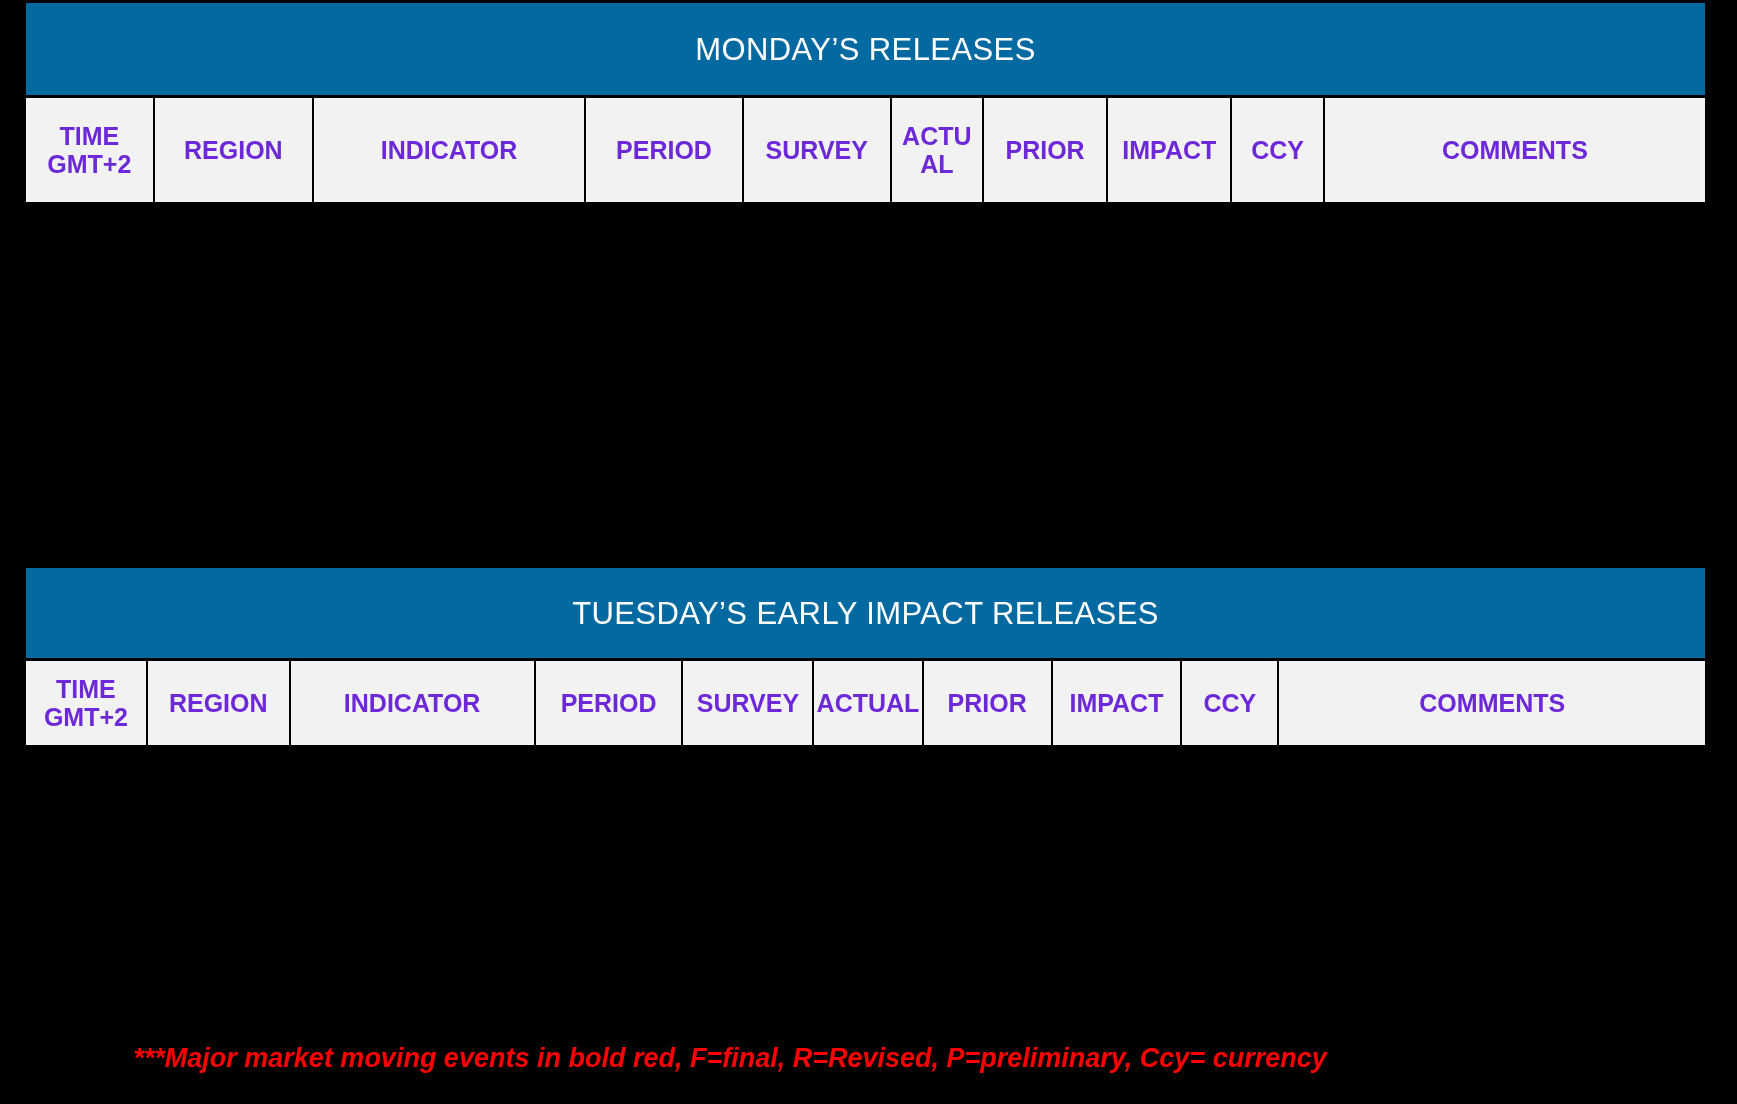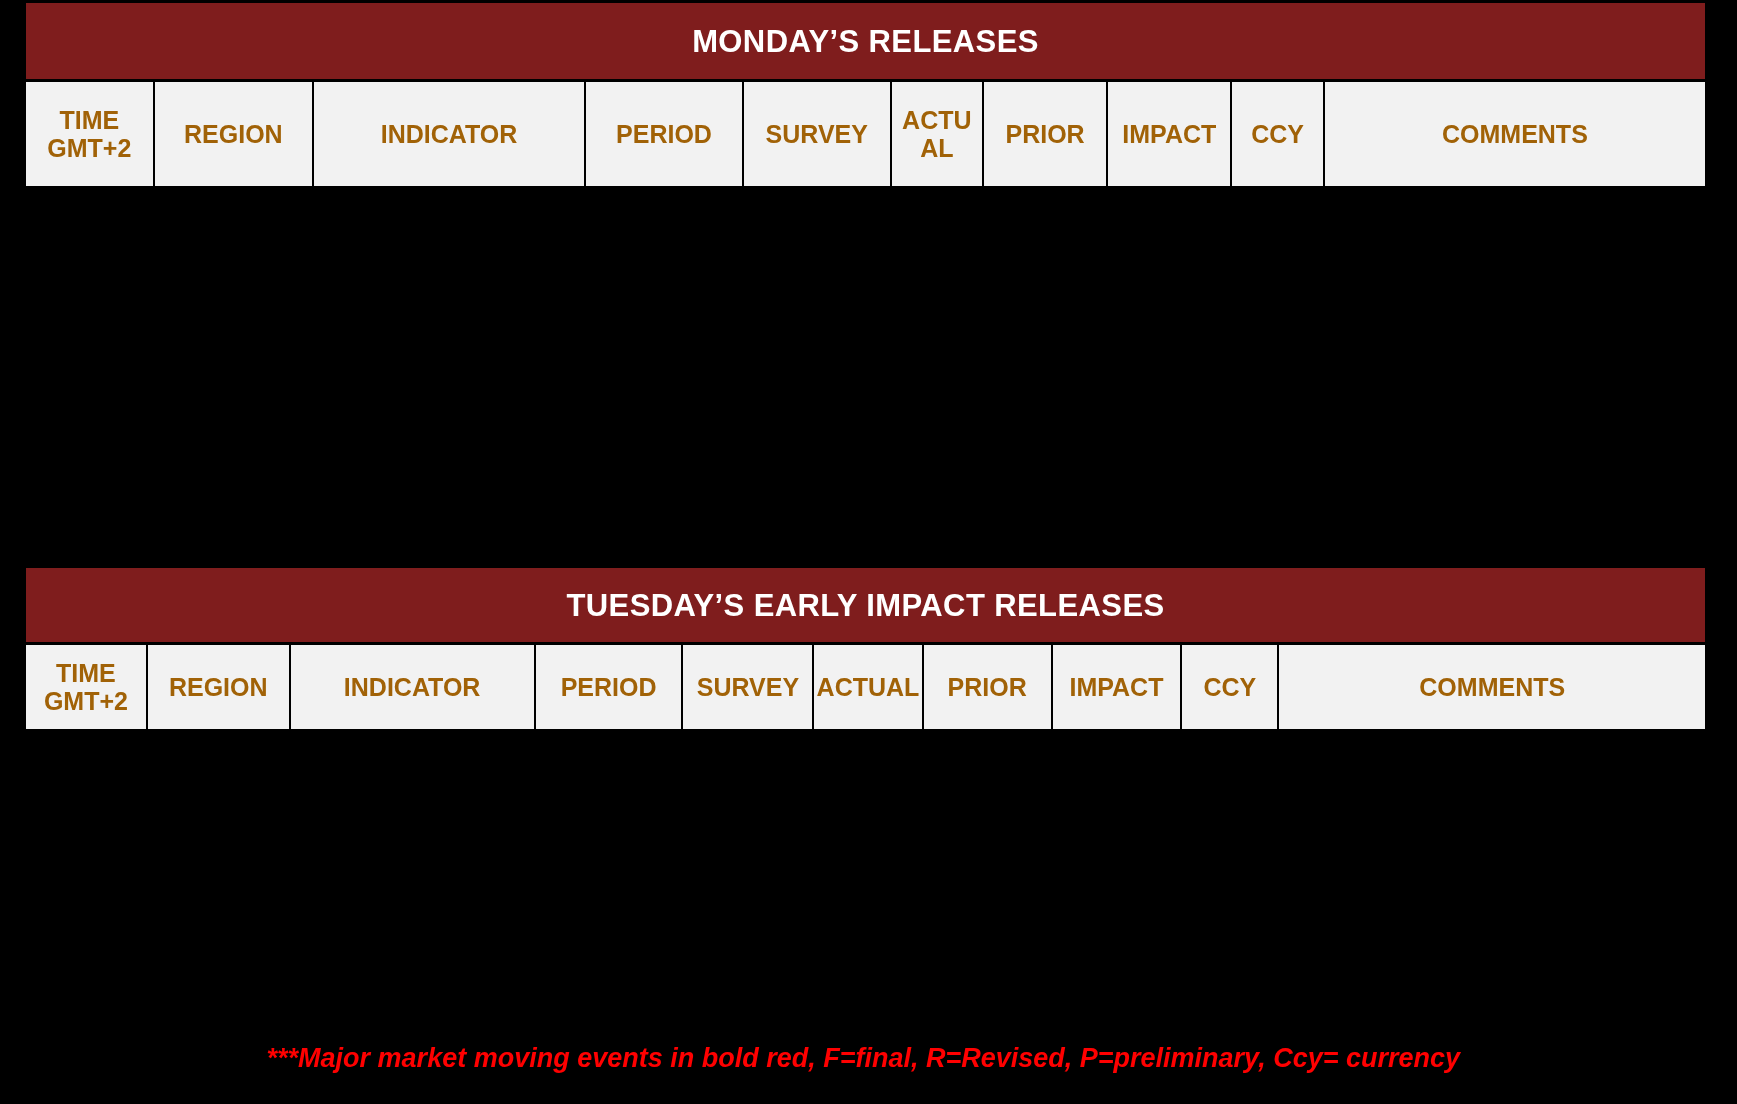--- a/index.html
+++ b/index.html
@@ -27,38 +27,38 @@
   
   .release-table {
     position: absolute;
     left: 26px;
     width: 1679px;
     border-collapse: collapse;
     table-layout: fixed;
   }
 
   .title-band {
-    background: #7f1d1d;
+    background: #0369a1;
     color: #FFFFFF;
     text-align: center;
-    font-weight: bold;
+    font-weight: normal;
     font-size: 31px;
     letter-spacing: 0.4px;
     line-height: 1;
-    padding: 0;
+    padding: 8px;
     border: none;
   }
   .title-band .title-text {
     display: block;
     width: 100%;
   }
 
   .col-head {
     background: #F2F2F2;
-    color: #a16207;
+    color: #6d28d9;
     font-weight: bold;
     font-size: 25px;
     line-height: 1.12;
     text-align: center;
     vertical-align: middle;
     padding: 2px 2px;
     border-left: 2px solid #000000;
     border-right: 2px solid #000000;
     border-top: 3px solid #000000;
     border-bottom: 3px solid #000000;
@@ -77,21 +77,21 @@
   #table-tuesday { top: 568px; }
   #table-tuesday .title-band { height: 74px; }
   #table-tuesday .col-head   { height: 80px; }
 
   
   .footer-note {
     position: absolute;
     left: 0;
     top: 1044px;
     width: 1460px;
-    text-align: right;
+    text-align: center;
     color: #FF0000;
     font-weight: bold;
     font-style: italic;
     font-size: 27px;
     line-height: 1.1;
     white-space: nowrap;
   }
 </style>
 </head>
 <body>

